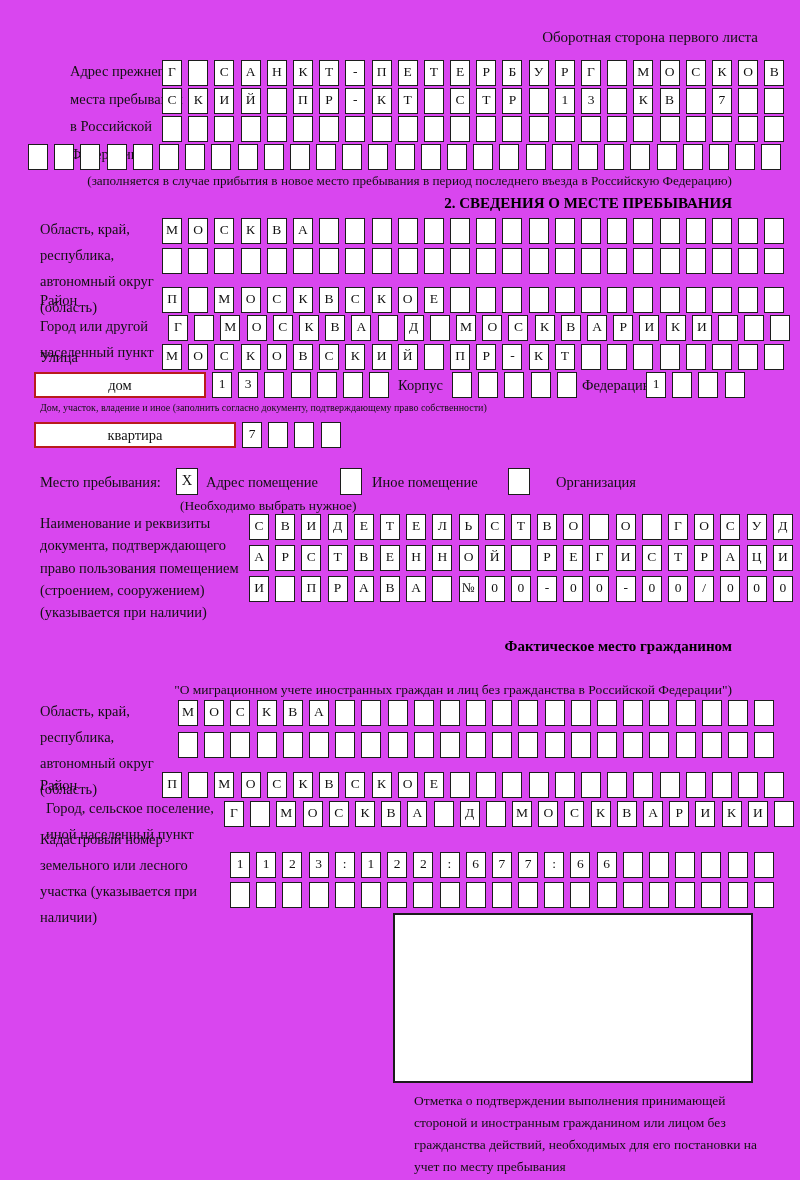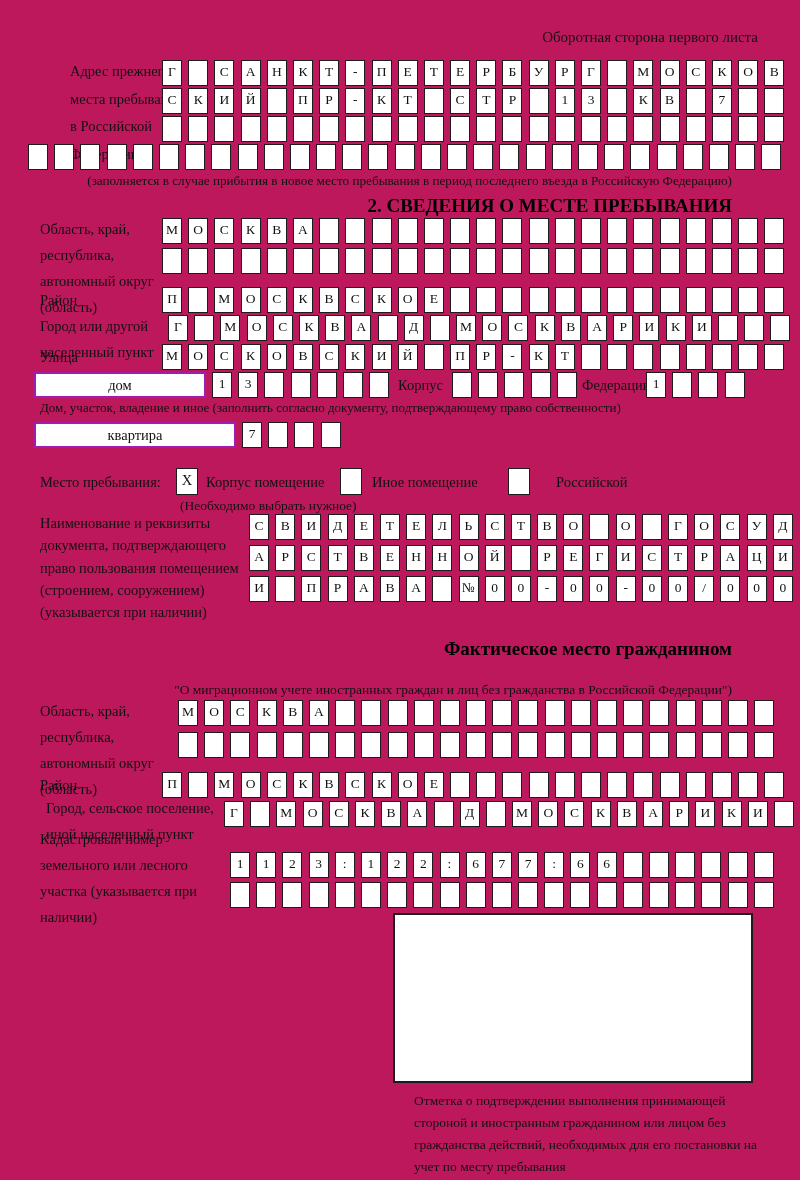--- a/index.html
+++ b/index.html
@@ -1,27 +1,27 @@
 <!DOCTYPE html>
 <html><head>
 <meta charset="utf-8">
 <style>
   html,body{margin:0;padding:0;background:#fff;}
-  #page{position:relative;width:800px;height:1180px;background:#be185d;
+  #page{position:relative;width:800px;height:1180px;background:#d946ef;
         font-family:"Liberation Serif","DejaVu Serif",serif;color:#111;overflow:hidden;}
   .abs{position:absolute;}
   .lbl{font-size:14.5px;line-height:26px;color:#111;}
   .note{font-size:13.2px;line-height:16px;color:#111;}
-  .title{font-size:19px;font-weight:bold;color:#000;}
+  .title{font-size:15px;font-weight:bold;color:#000;}
   .center{width:732px;left:0;text-align:right;}
   .cellrow{white-space:nowrap;font-size:0;}
   .cb{display:inline-block;box-sizing:border-box;width:20px;height:26px;border:1.8px solid #1c1c1c;
       margin-right:6.2px;font-size:13.5px;line-height:22px;text-align:center;vertical-align:top;
       font-family:"Liberation Serif","DejaVu Serif",serif;color:#111;background:#fff;}
-  .wbox{box-sizing:border-box;border:2px solid #a21caf;height:26px;display:inline-block;
+  .wbox{box-sizing:border-box;border:2px solid #b91c1c;height:26px;display:inline-block;
         text-align:center;font-size:14.5px;line-height:22px;background:#fff;}
   .chk{display:inline-block;box-sizing:border-box;width:22px;height:27px;border:1.9px solid #1c1c1c;
        text-align:center;font-size:14.5px;line-height:23px;background:#fff;}
   .stamp{box-sizing:border-box;border:2px solid #1c1c1c;background:#fff;}
 </style>
 </head>
 <body>
 
 <div id="page">
 
@@ -48,32 +48,32 @@
 
   <div class="abs lbl" style="left:40px;top:344px;">Улица</div>
   <div class="abs cellrow" style="left:162px;top:344px;"><span class="cb">М</span><span class="cb">О</span><span class="cb">С</span><span class="cb">К</span><span class="cb">О</span><span class="cb">В</span><span class="cb">С</span><span class="cb">К</span><span class="cb">И</span><span class="cb">Й</span><span class="cb"></span><span class="cb">П</span><span class="cb">Р</span><span class="cb">-</span><span class="cb">К</span><span class="cb">Т</span><span class="cb"></span><span class="cb"></span><span class="cb"></span><span class="cb"></span><span class="cb"></span><span class="cb"></span><span class="cb"></span><span class="cb"></span></div>
 
   <div class="abs wbox" style="left:34px;top:372px;width:172px;">дом</div>
   <div class="abs cellrow" style="left:212px;top:372px;"><span class="cb">1</span><span class="cb">3</span><span class="cb"></span><span class="cb"></span><span class="cb"></span><span class="cb"></span><span class="cb"></span></div>
   <div class="abs lbl" style="left:398px;top:372px;">Корпус</div>
   <div class="abs cellrow" style="left:452px;top:372px;"><span class="cb"></span><span class="cb"></span><span class="cb"></span><span class="cb"></span><span class="cb"></span></div>
   <div class="abs lbl" style="left:582px;top:372px;">Федерацию</div>
   <div class="abs cellrow" style="left:646px;top:372px;"><span class="cb">1</span><span class="cb"></span><span class="cb"></span><span class="cb"></span></div>
-  <div class="abs note" style="left:40px;top:400px;font-size:13px;">Дом, участок, владение и иное (заполнить согласно документу, подтверждающему право собственности)</div>
+  <div class="abs note" style="left:40px;top:400px;font-size:10px;">Дом, участок, владение и иное (заполнить согласно документу, подтверждающему право собственности)</div>
 
   <div class="abs wbox" style="left:34px;top:422px;width:202px;">квартира</div>
   <div class="abs cellrow" style="left:242px;top:422px;"><span class="cb">7</span><span class="cb"></span><span class="cb"></span><span class="cb"></span></div>
 
   <div class="abs lbl" style="left:40px;top:469px;">Место пребывания:</div>
   <span class="abs chk" style="left:176px;top:468px;">X</span>
-  <div class="abs lbl" style="left:206px;top:469px;">Корпус помещение</div>
+  <div class="abs lbl" style="left:206px;top:469px;">Адрес помещение</div>
   <span class="abs chk" style="left:340px;top:468px;"></span>
   <div class="abs lbl" style="left:372px;top:469px;">Иное помещение</div>
   <span class="abs chk" style="left:508px;top:468px;"></span>
-  <div class="abs lbl" style="left:556px;top:469px;">Российской</div>
+  <div class="abs lbl" style="left:556px;top:469px;">Организация</div>
   <div class="abs note" style="left:180px;top:498px;width:320px;text-align:left;font-size:13.5px;">(Необходимо выбрать нужное)</div>
 
   <div class="abs lbl" style="left:40px;top:512px;width:212px;line-height:22.3px;">Наименование и реквизиты документа, подтверждающего право пользования помещением (строением, сооружением) (указывается при наличии)</div>
   <div class="abs cellrow" style="left:249px;top:514px;"><span class="cb">С</span><span class="cb">В</span><span class="cb">И</span><span class="cb">Д</span><span class="cb">Е</span><span class="cb">Т</span><span class="cb">Е</span><span class="cb">Л</span><span class="cb">Ь</span><span class="cb">С</span><span class="cb">Т</span><span class="cb">В</span><span class="cb">О</span><span class="cb"></span><span class="cb">О</span><span class="cb"></span><span class="cb">Г</span><span class="cb">О</span><span class="cb">С</span><span class="cb">У</span><span class="cb">Д</span></div>
   <div class="abs cellrow" style="left:249px;top:545px;"><span class="cb">А</span><span class="cb">Р</span><span class="cb">С</span><span class="cb">Т</span><span class="cb">В</span><span class="cb">Е</span><span class="cb">Н</span><span class="cb">Н</span><span class="cb">О</span><span class="cb">Й</span><span class="cb"></span><span class="cb">Р</span><span class="cb">Е</span><span class="cb">Г</span><span class="cb">И</span><span class="cb">С</span><span class="cb">Т</span><span class="cb">Р</span><span class="cb">А</span><span class="cb">Ц</span><span class="cb">И</span></div>
   <div class="abs cellrow" style="left:249px;top:576px;"><span class="cb">И</span><span class="cb"></span><span class="cb">П</span><span class="cb">Р</span><span class="cb">А</span><span class="cb">В</span><span class="cb">А</span><span class="cb"></span><span class="cb">№</span><span class="cb">0</span><span class="cb">0</span><span class="cb">-</span><span class="cb">0</span><span class="cb">0</span><span class="cb">-</span><span class="cb">0</span><span class="cb">0</span><span class="cb">/</span><span class="cb">0</span><span class="cb">0</span><span class="cb">0</span></div>
 
   <div class="abs title center" style="top:638px;">Фактическое место гражданином</div>
   <div class="abs note center" style="top:682px;font-size:13.5px;">"О миграционном учете иностранных граждан и лиц без гражданства в Российской Федерации")</div>
 

